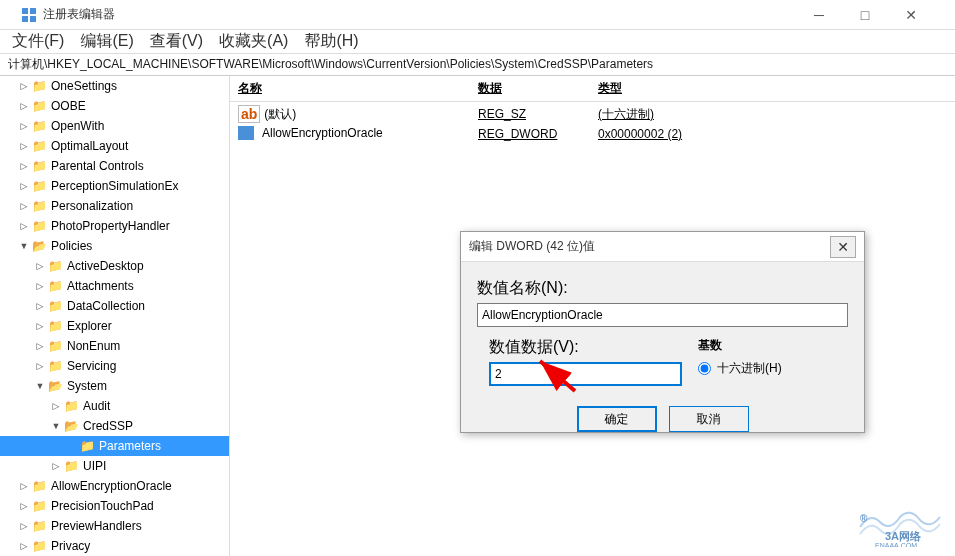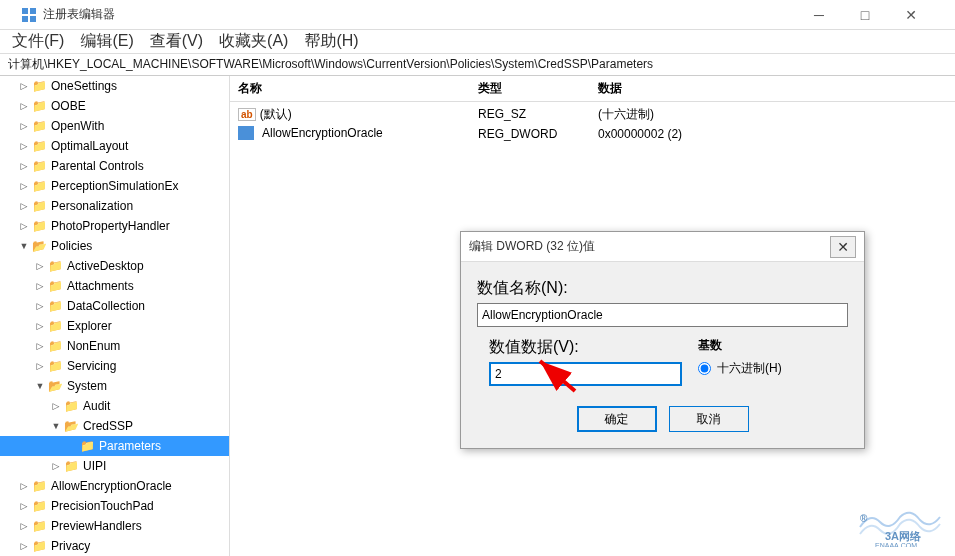--- a/index.html
+++ b/index.html
@@ -130,20 +130,21 @@
     .folder-yellow {
       color: #e8a000;
     }
     .item-label { font-size: 12px; }
 
     
     .right-panel {
       flex: 1;
       background: #fff;
       position: relative;
+      text-decoration: underline;
     }
     .right-header {
       display: grid;
       grid-template-columns: 240px 120px 1fr;
       background: #fff;
       border-bottom: 1px solid #ddd;
       padding: 2px 0;
     }
     .right-header-cell {
       padding: 2px 8px;
@@ -168,21 +169,21 @@
       overflow: hidden;
     }
     .right-cell .reg-icon {
       display: inline-flex;
       align-items: center;
       gap: 4px;
     }
     .ab-icon {
       background: #fff;
       border: 1px solid #bbb;
-      font-size: 10px;
+      font-size: 14px;
       padding: 0 2px;
       color: #d35400;
       font-weight: bold;
     }
 
     
     .tree-panel::-webkit-scrollbar { width: 14px; }
     .tree-panel::-webkit-scrollbar-track { background: #f0f0f0; }
     .tree-panel::-webkit-scrollbar-thumb { background: #c0c0c0; border: 1px solid #a0a0a0; }
 
@@ -279,21 +280,21 @@
       gap: 6px;
       margin-bottom: 4px;
       font-size: 12px;
     }
     .radio-row input[type="radio"] { margin: 0; }
 
     .dialog-footer {
       display: flex;
       justify-content: center;
       gap: 12px;
-      padding: 8px 16px 16px;
+      padding: 8px 16px 0;
     }
     .dialog-btn {
       width: 80px;
       height: 26px;
       border: 1px solid #0078d7;
       background: #f0f0f0;
       cursor: pointer;
       font-size: 12px;
       font-family: 'Microsoft YaHei', SimSun, sans-serif;
       color: #000;
@@ -512,22 +513,22 @@
       <span class="expand-btn">▷</span>
       <span class="folder-icon folder-yellow">📁</span>
       <span class="item-label">Privacy</span>
     </div>
   </div>
 
   <div class="right-panel">
 
     <div class="right-header">
       <div class="right-header-cell">名称</div>
+      <div class="right-header-cell">数据</div>
       <div class="right-header-cell">类型</div>
-      <div class="right-header-cell">数据</div>
     </div>
 
     <div class="right-rows">
 
       <div class="right-row">
         <div class="right-cell">
           <span class="reg-icon">
             <span class="ab-icon">ab</span>
             (默认)
           </span>
@@ -545,21 +546,21 @@
         </div>
         <div class="right-cell">REG_DWORD</div>
         <div class="right-cell">0x00000002 (2)</div>
       </div>
     </div>
 
     <div class="dialog-overlay">
       <div class="dialog">
 
         <div class="dialog-title-bar">
-          <span class="dialog-title-text">编辑 DWORD (32 位)值</span>
+          <span class="dialog-title-text">编辑 DWORD (42 位)值</span>
           <button class="dialog-close-btn">✕</button>
         </div>
 
         <div class="dialog-body">
           <div class="dialog-label">数值名称(N):</div>
           <input class="dialog-input" type="text" value="AllowEncryptionOracle" readonly="" style="">
 
           <div class="dialog-row">
             <div class="dialog-value-section">
               <div class="dialog-label">数值数据(V):</div>

